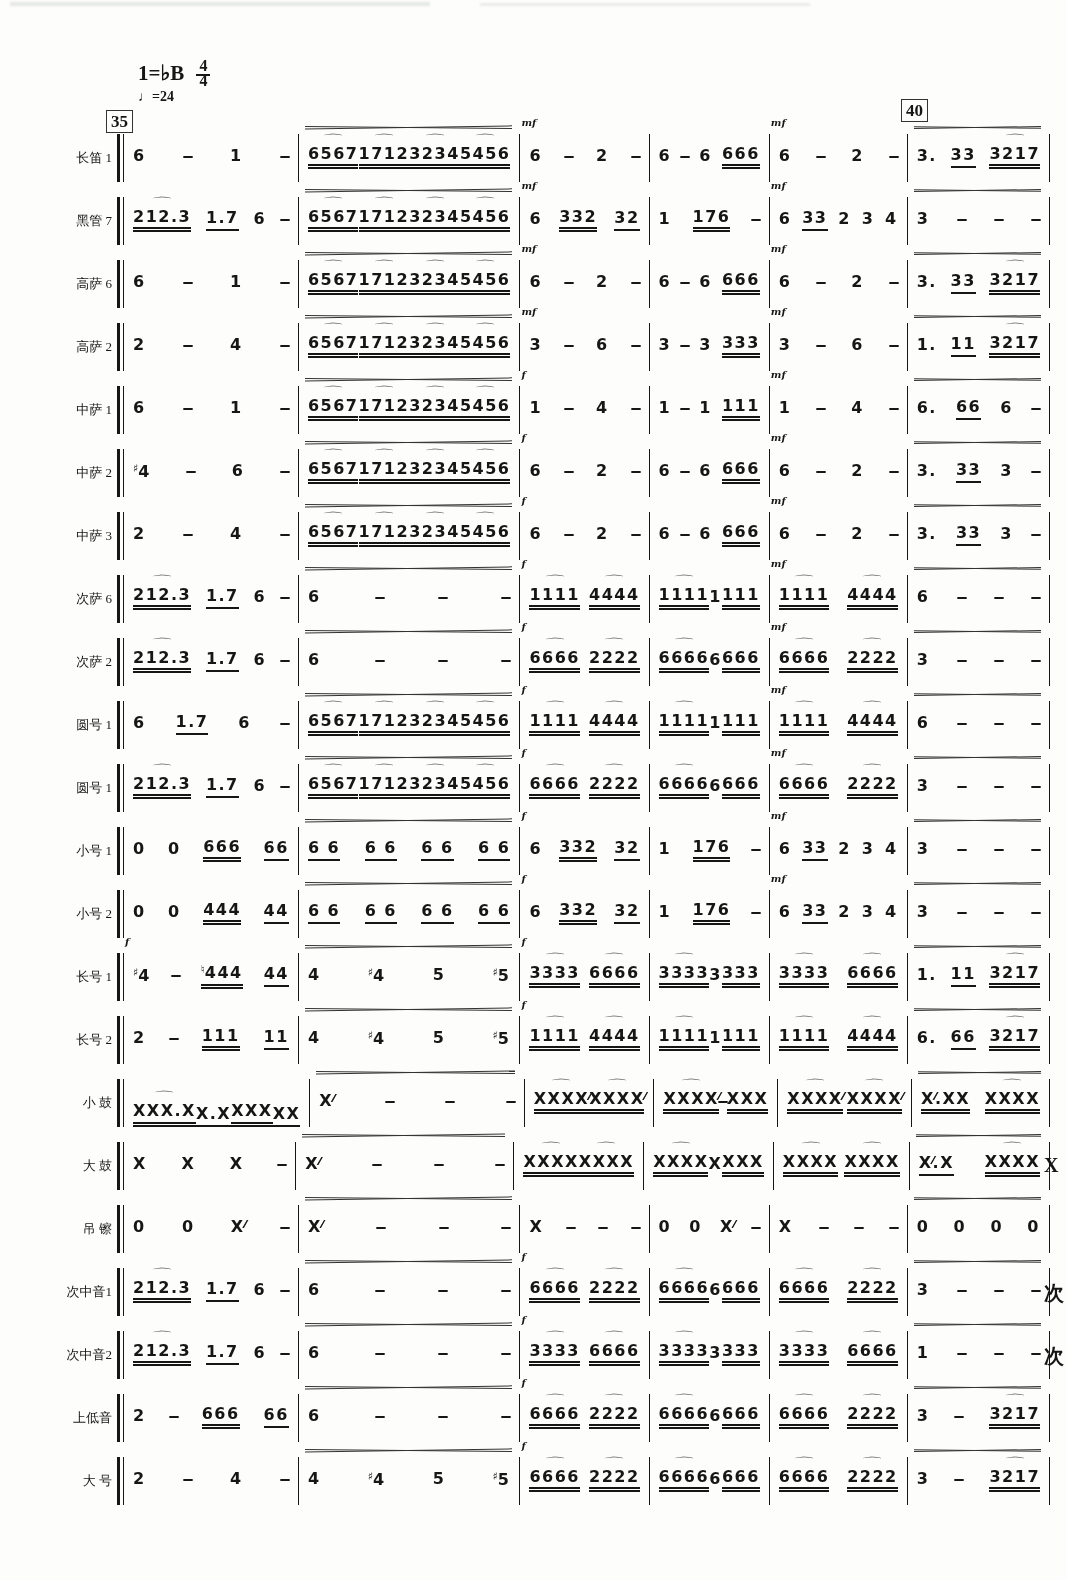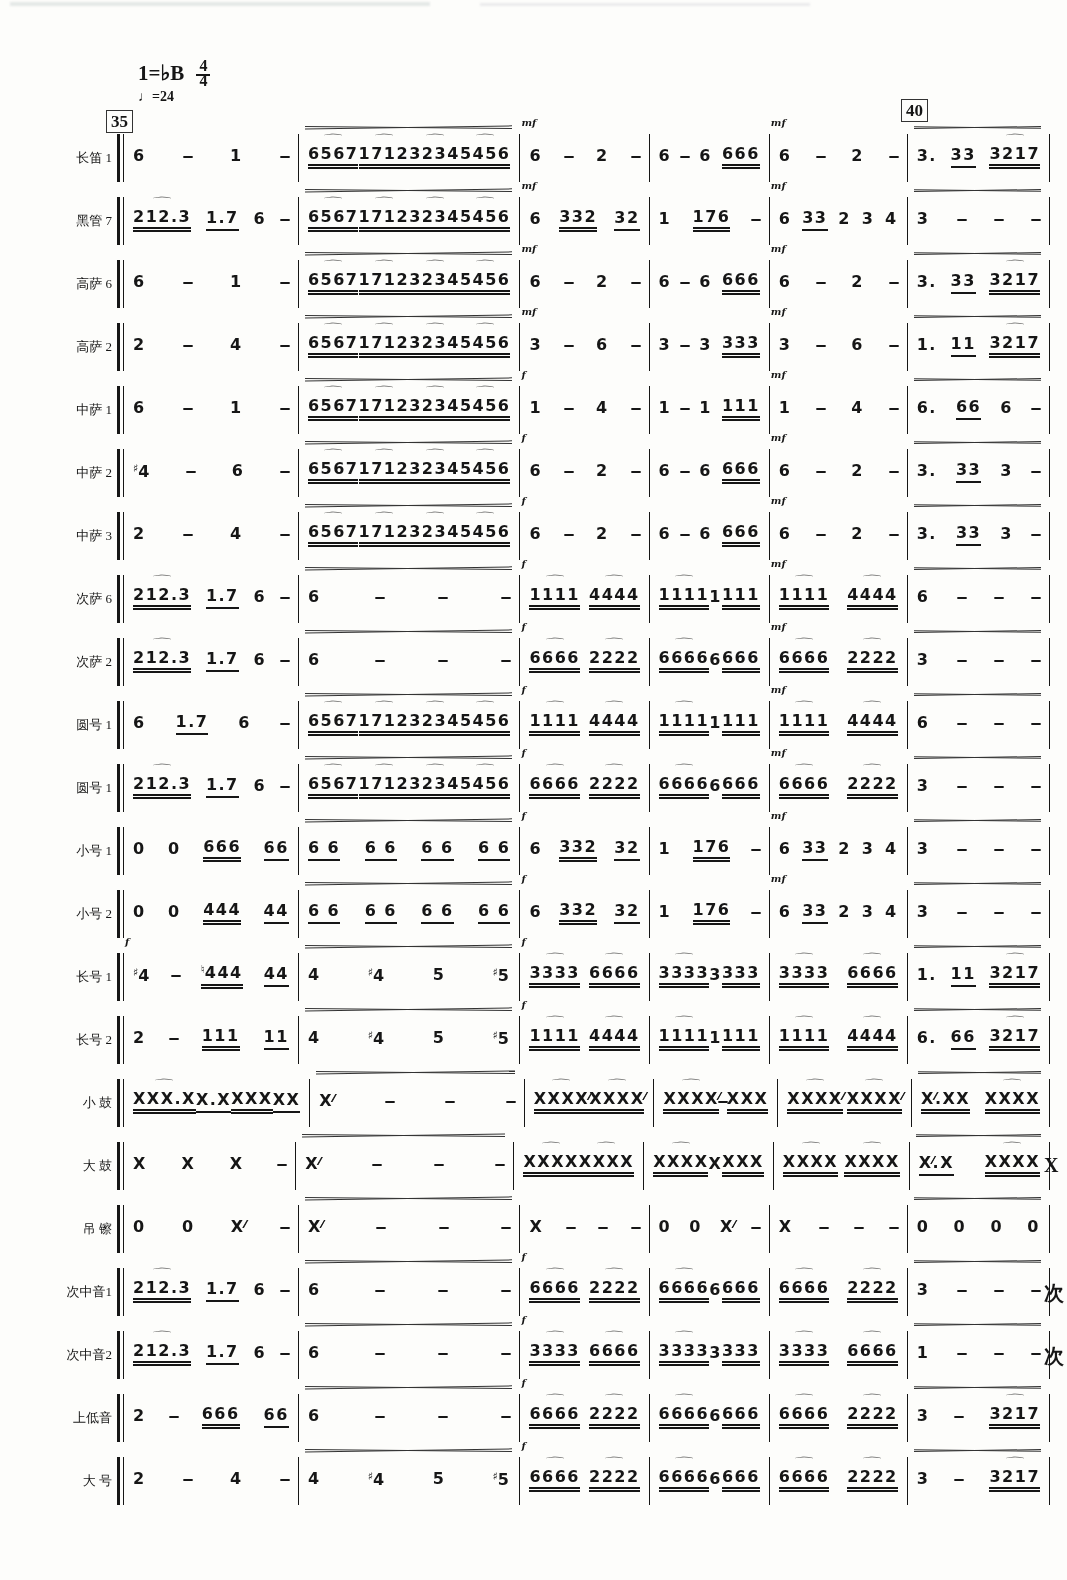--- a/index.html
+++ b/index.html
@@ -659,21 +659,21 @@
         </div>
         <div class="meas hp" style="flex-grow: 140; flex-basis: 0px;">
           <span class="tok">6.</span>
           <span class="tok u1">66</span>
           <span class="tok u2 arc">3217</span>
         </div>
       </div>
       <div class="row">
         <div class="label">小 鼓</div>
         <div class="sysbar"></div>
-        <div class="meas" style="flex-grow: 177; flex-basis: 0px;">
+        <div class="meas" style="flex-grow: 177; flex-basis: 0px; align-items: flex-end;">
           <span class="tok u2 arc">XXX.X</span>
           <span class="tok u1">X.X</span>
           <span class="tok u2">XXX</span>
           <span class="tok u1">XX</span>
         </div>
         <div class="meas hp" style="flex-grow: 230; flex-basis: 0px;">
           <span class="tok">X<i class="trem">⁄⁄</i></span>
           <span class="tok dash">–</span>
           <span class="tok dash">–</span>
           <span class="tok dash">–</span>

